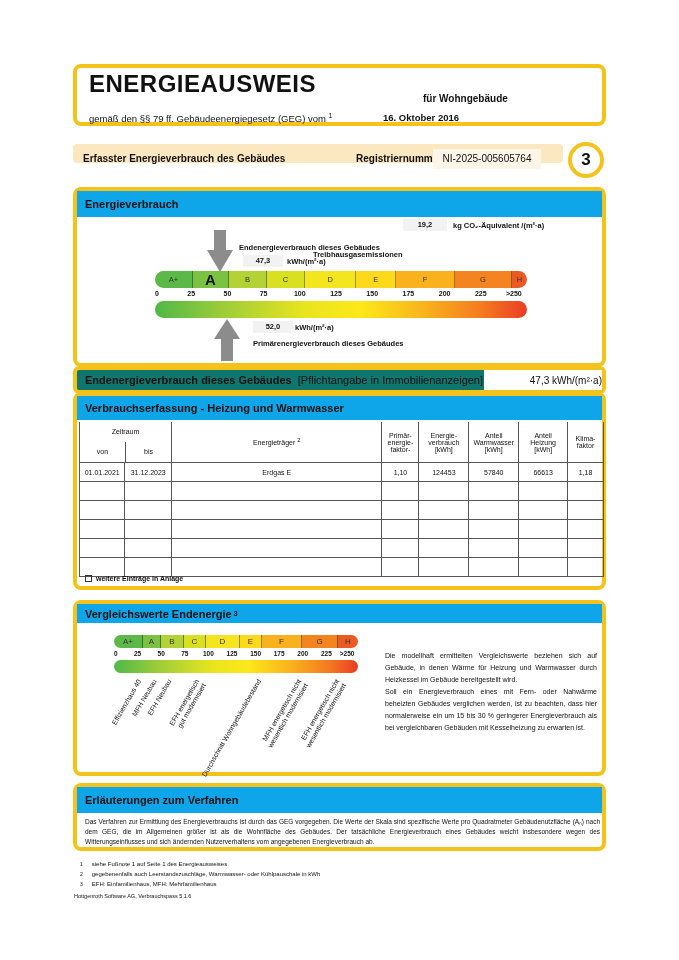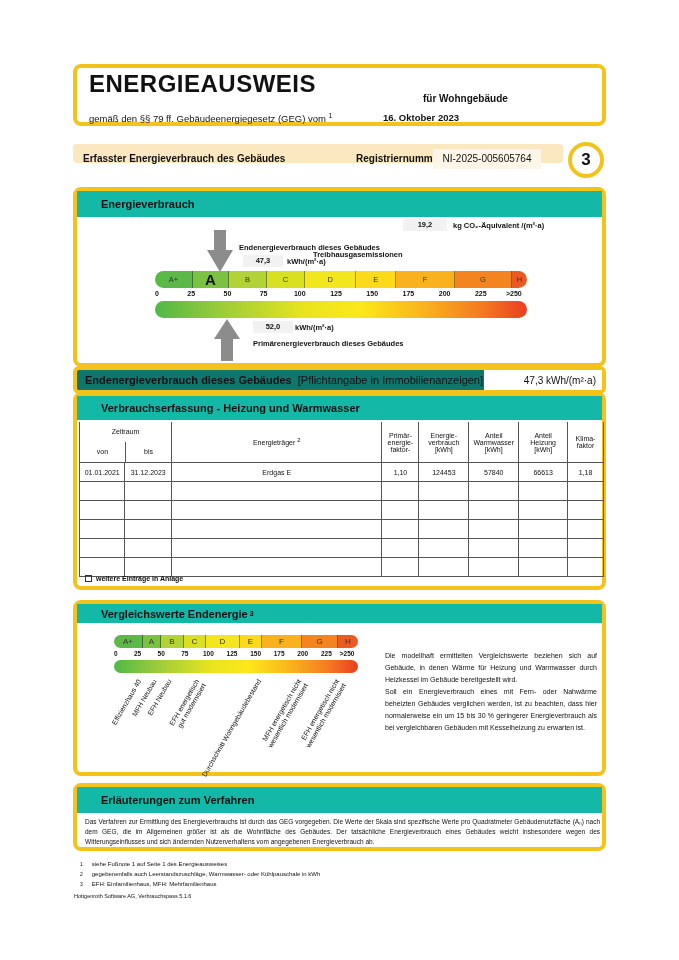--- a/index.html
+++ b/index.html
@@ -1,18 +1,18 @@
 <!DOCTYPE html>
 <html><head>
 <meta charset="utf-8">
 <style>
   * { box-sizing: border-box; margin: 0; padding: 0; }
   body { width: 679px; height: 960px; background: #ffffff; font-family: "Liberation Sans", sans-serif; color: #111; position: relative; overflow: hidden; }
   .frame { position: absolute; border: 4px solid #f3c31c; border-radius: 8px; background: #fff; }
-  .sec-head { background: #14b8a6; font-weight: bold; font-size: 11px; padding: 0 24px; display: flex; align-items: center; }
+  .sec-head { background: #0ea5e9; font-weight: bold; font-size: 11px; padding: 0 8px; display: flex; align-items: center; }
 
   
   #title-box { left: 73px; top: 64px; width: 533px; height: 62px; }
   #title-main { position: absolute; left: 12px; top: 2px; font-size: 24px; font-weight: bold; letter-spacing: 0.5px; }
   #title-sub { position: absolute; left: 346px; top: 25px; font-size: 10px; font-weight: bold; }
   #title-law { position: absolute; left: 12px; top: 44px; font-size: 9.5px; }
   #title-law sup { font-size: 7px; }
   #title-date { position: absolute; left: 306px; top: 44px; font-size: 9.5px; font-weight: bold; }
 
   
@@ -31,21 +31,21 @@
   .scale .seg { height: 100%; font-size: 7.5px; color: #333; text-align: center; line-height: 17px; border-right: 1px solid rgba(0,0,0,0.35); }
   .scale .seg:last-child { border-right: none; }
   .gradbar { position: absolute; left: 78px; width: 372px; height: 17px; border-radius: 9px; background: linear-gradient(to right, #4fb848 0%, #9ccc3a 18%, #e8e41e 40%, #fde81a 55%, #f9b41c 72%, #f47a20 88%, #ea3d23 100%); }
   .ticks { position: absolute; left: 78px; width: 380px; height: 10px; font-size: 7px; font-weight: bold; }
   .ticks span { position: absolute; transform: translateX(-50%); }
 
   
   #pflicht-bar { position: absolute; left: 73px; top: 366px; width: 533px; height: 28px; background: #0f766e; border: 4px solid #f3c31c; border-radius: 6px; }
   #pflicht-label { position: absolute; left: 8px; top: 4px; font-size: 11px; }
   #pflicht-label b { font-weight: bold; }
-  #pflicht-value { position: absolute; right: 0; top: 0; width: 118px; height: 20px; background: #fff; font-size: 10px; text-align: right; padding-right: 6px; line-height: 22px; }
+  #pflicht-value { position: absolute; right: 0; top: 0; width: 118px; height: 20px; background: #fff; font-size: 10px; text-align: right; padding-right: 0; line-height: 22px; }
 
   
   #vb-box { left: 73px; top: 392px; width: 533px; height: 198px; }
   #vb-box .sec-head { height: 24px; }
   table { border-collapse: collapse; position: absolute; left: 2px; top: 26px; width: 525px; font-size: 7px; }
   td, th { border: 1px solid #555; text-align: center; font-weight: normal; padding: 1px 2px; }
   th { height: 40px; vertical-align: middle; }
   tr.r td { height: 19px; }
   #more-entries { position: absolute; left: 8px; top: 179px; font-size: 7px; font-weight: bold; display: flex; align-items: center; gap: 4px; }
   .cb { width: 7px; height: 7px; border: 1px solid #333; display: inline-block; }
@@ -72,21 +72,21 @@
   .fn sup { font-size: 5px; }
   #publisher { position: absolute; left: 74px; top: 893px; font-size: 5.5px; }
 </style>
 </head>
 <body>
 
 <div class="frame" id="title-box">
   <div id="title-main">ENERGIEAUSWEIS</div>
   <div id="title-sub">für Wohngebäude</div>
   <div id="title-law"><span>gemäß den §§ 79 ff. Gebäudeenergiegesetz (GEG) vom</span> <sup>1</sup></div>
-  <div id="title-date">16. Oktober 2023</div>
+  <div id="title-date">16. Oktober 2016</div>
 </div>
 
 <div id="reg-bar">
   <div id="reg-left">Erfasster Energieverbrauch des Gebäudes</div>
   <div id="reg-label">Registriernummer:</div>
   <div id="reg-value">NI-2025-005605764</div>
 </div>
 <div id="page-badge">3</div>
 
 <div class="frame" id="ev-box">

